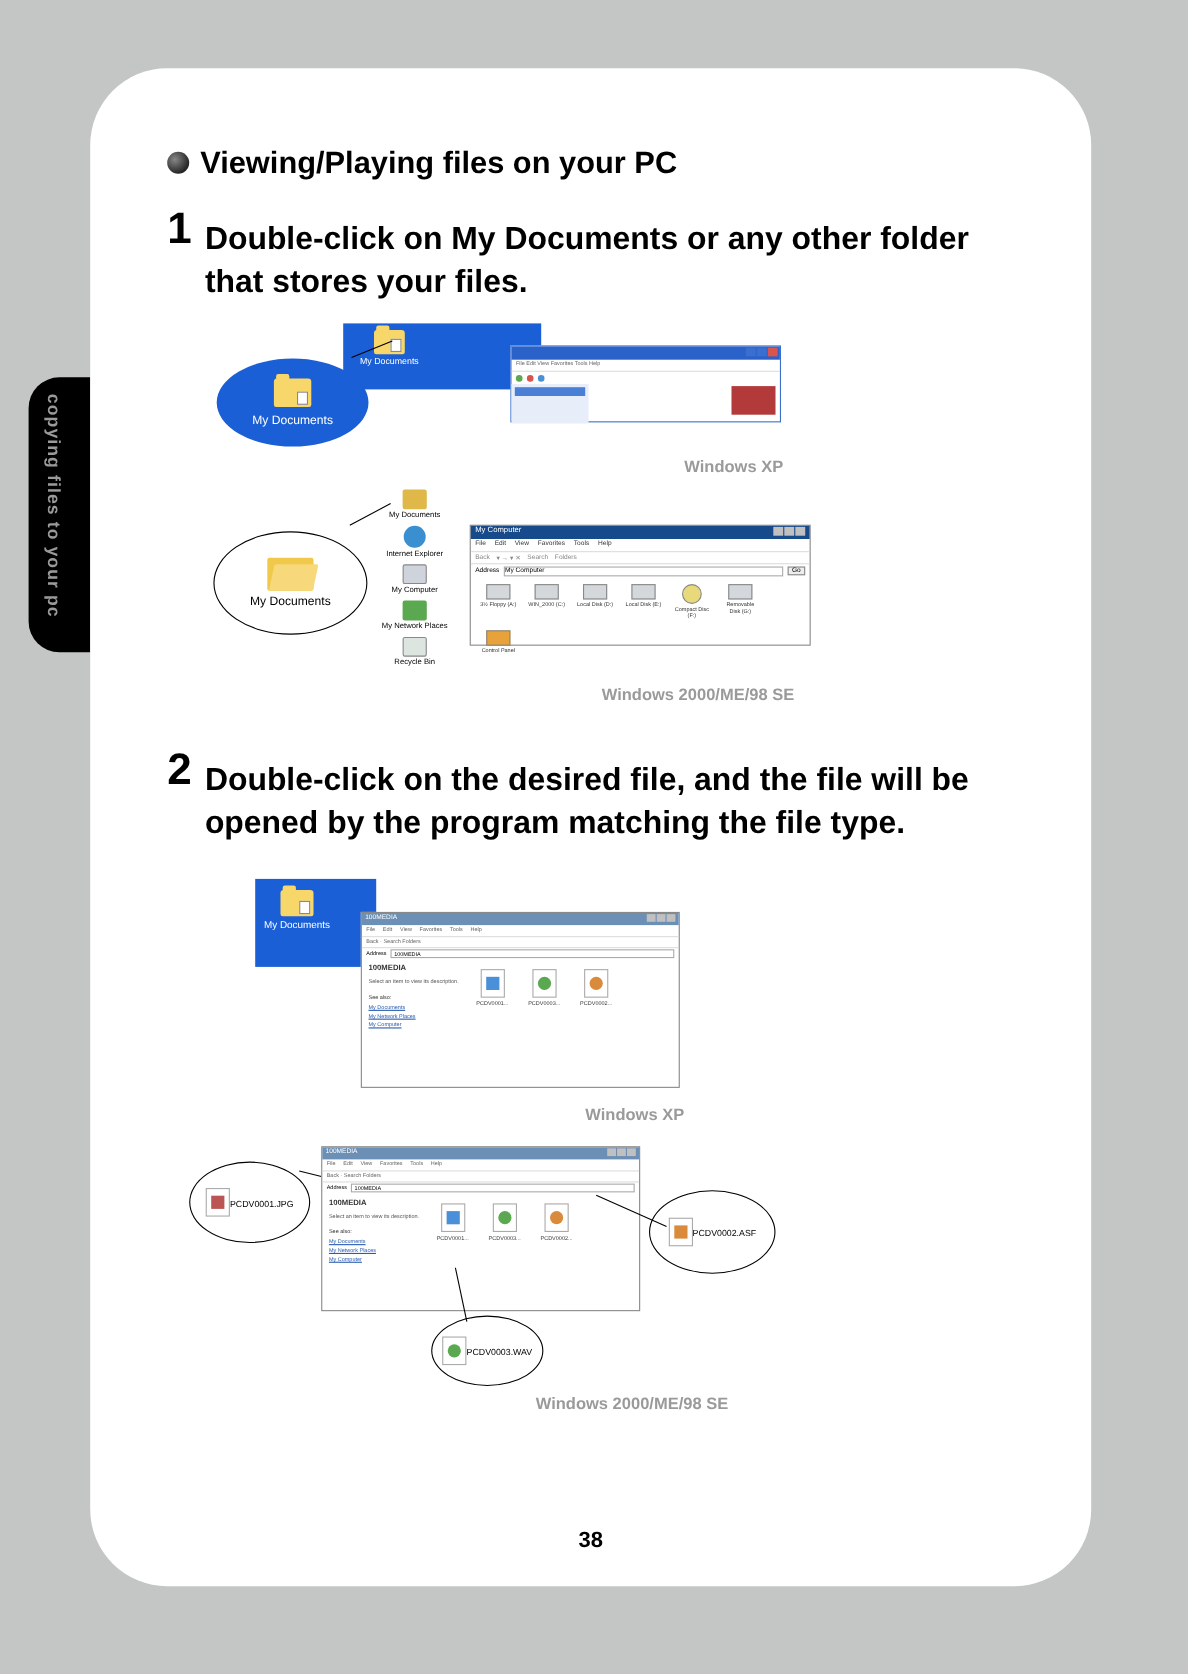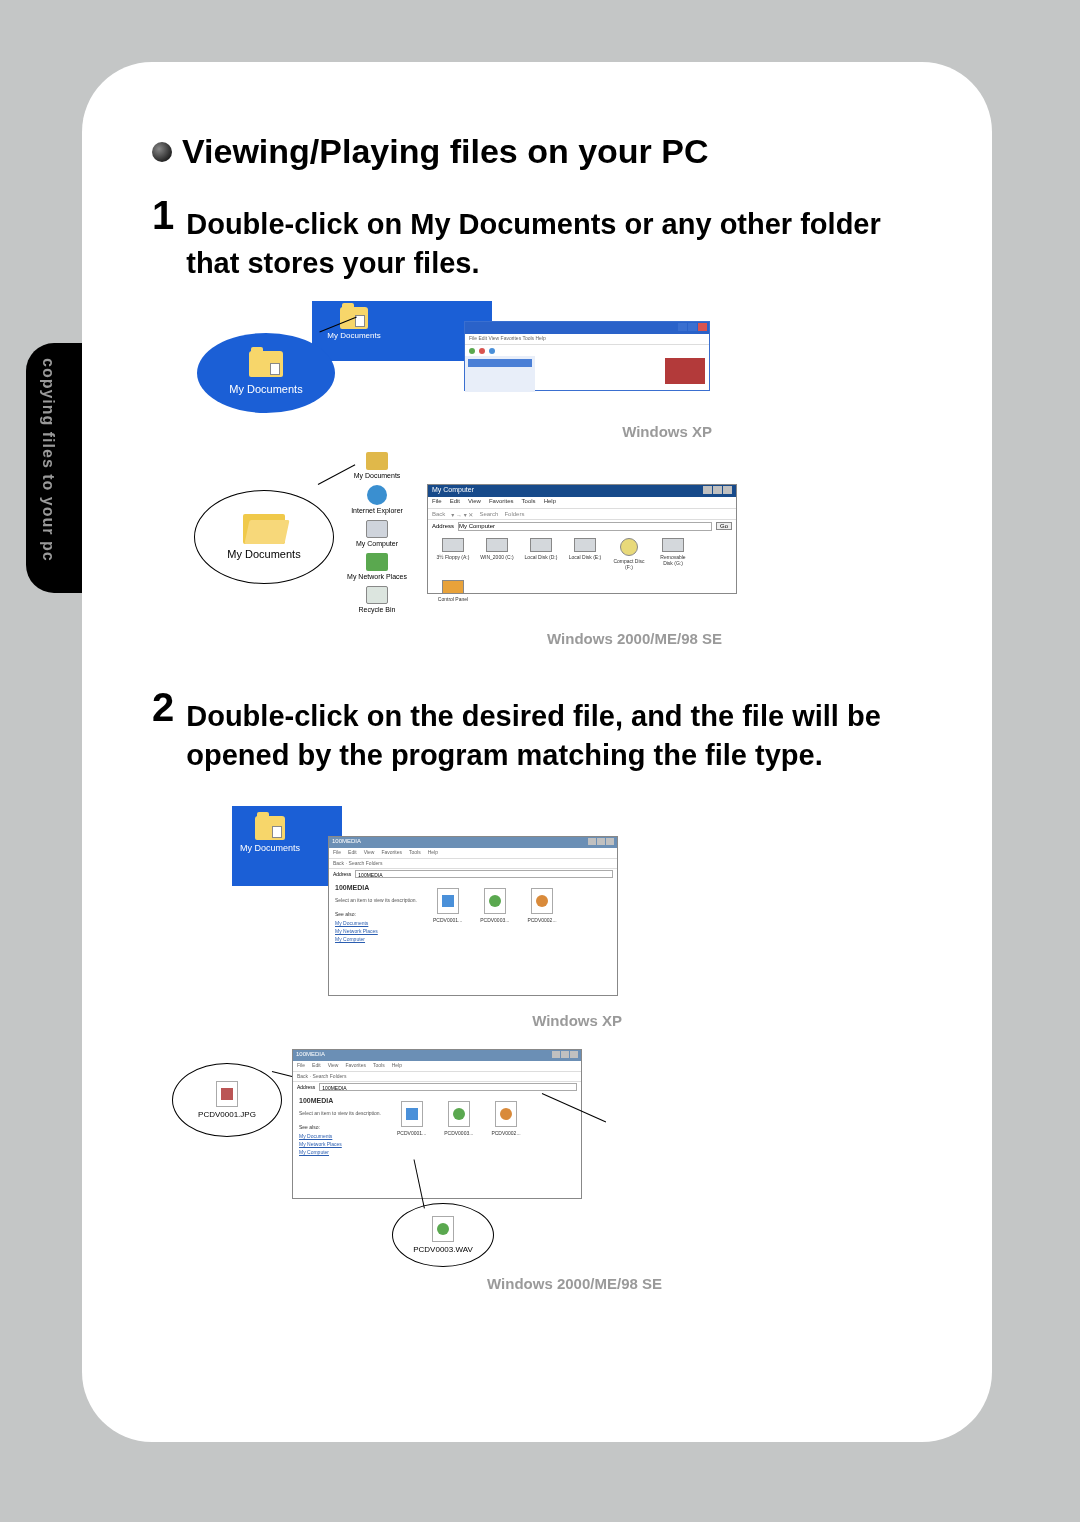--- a/index.html
+++ b/index.html
@@ -40,21 +40,21 @@
     color: #9a9a9a;
     letter-spacing: 1px;
   }
   .content {
     position: absolute;
     top: 70px;
     left: 70px;
     right: 60px;
   }
   .section-title {
-    font-size: 34px;
+    font-size: 28px;
     font-weight: bold;
     color: #000;
     display: flex;
     align-items: center;
     gap: 10px;
     margin-bottom: 24px;
   }
   .bullet-dot {
     width: 20px;
     height: 20px;
@@ -198,21 +198,21 @@
   .folderwin .file { text-align:center; font-size:5px; color:#333; }
   .folderwin .file .ic { width:22px; height:26px; background:#fff; border:1px solid #aaa; margin:0 auto 3px; position:relative; }
   .folderwin .file .ic::after { content:""; position:absolute; left:4px; top:6px; width:12px; height:12px; border-radius:50%; background:#5aa84f; }
   .folderwin .file.img .ic::after { background:#4a90d9; border-radius:0; }
   .folderwin .file.asf .ic::after { background:#d98a3a; }
   .folderwin .tbar .btns span { display:inline-block; width:8px; height:7px; background:#c0c0c0; margin-left:1px; }
 
   .w2k2 { position:relative; width:500px; height:220px; margin-left:-30px; margin-bottom:6px; }
   .callout-jpg, .callout-asf, .callout-wav {
     position:absolute; border-radius:50%; background:#fff; border:1px solid #000;
-    display:flex; flex-direction:column; align-items:center; justify-content:center;
+    display:flex; flex-direction:row; align-items:center; justify-content:center;
   }
   .callout-jpg { left:-10px; top:14px; width:110px; height:74px; }
   .callout-asf { left:408px; top:40px; width:115px; height:76px; }
   .callout-wav { left:210px; top:154px; width:102px; height:64px; }
   .callout-lbl { font-size:8px; color:#000; margin-top:3px; }
   .cf-icon { width:22px; height:26px; background:#fff; border:1px solid #aaa; position:relative; }
   .cf-icon::after { content:""; position:absolute; left:4px; top:6px; width:12px; height:12px; background:#b55; }
   .cf-icon.asf::after { background:#d98a3a; }
   .cf-icon.wav::after { background:#5aa84f; border-radius:50%; }
   .line-jpg { position:absolute; left:90px; top:22px; width:70px; border-top:1px solid #000; transform:rotate(14deg); transform-origin:left; }
@@ -471,25 +471,30 @@
                   <div>PCDV0003...</div>
                 </div>
                 <div class="file asf">
                   <div class="ic"></div>
                   <div>PCDV0002...</div>
                 </div>
               </div>
           </div>
         </div>
 
+        <div class="callout-asf">
+          <div class="cf-icon asf"></div>
+          <div class="callout-lbl">PCDV0002.ASF</div>
+        </div>
         <div class="line-asf"></div>
 
         <div class="callout-wav">
           <div class="cf-icon wav"></div>
           <div class="callout-lbl">PCDV0003.WAV</div>
         </div>
         <div class="line-wav"></div>
       </div>
       <div class="caption" style="width:450px">Windows 2000/ME/98 SE</div>
     </div>
 
   </div>
+  <div class="page-number">38</div>
 </div>
 
 </body></html>

